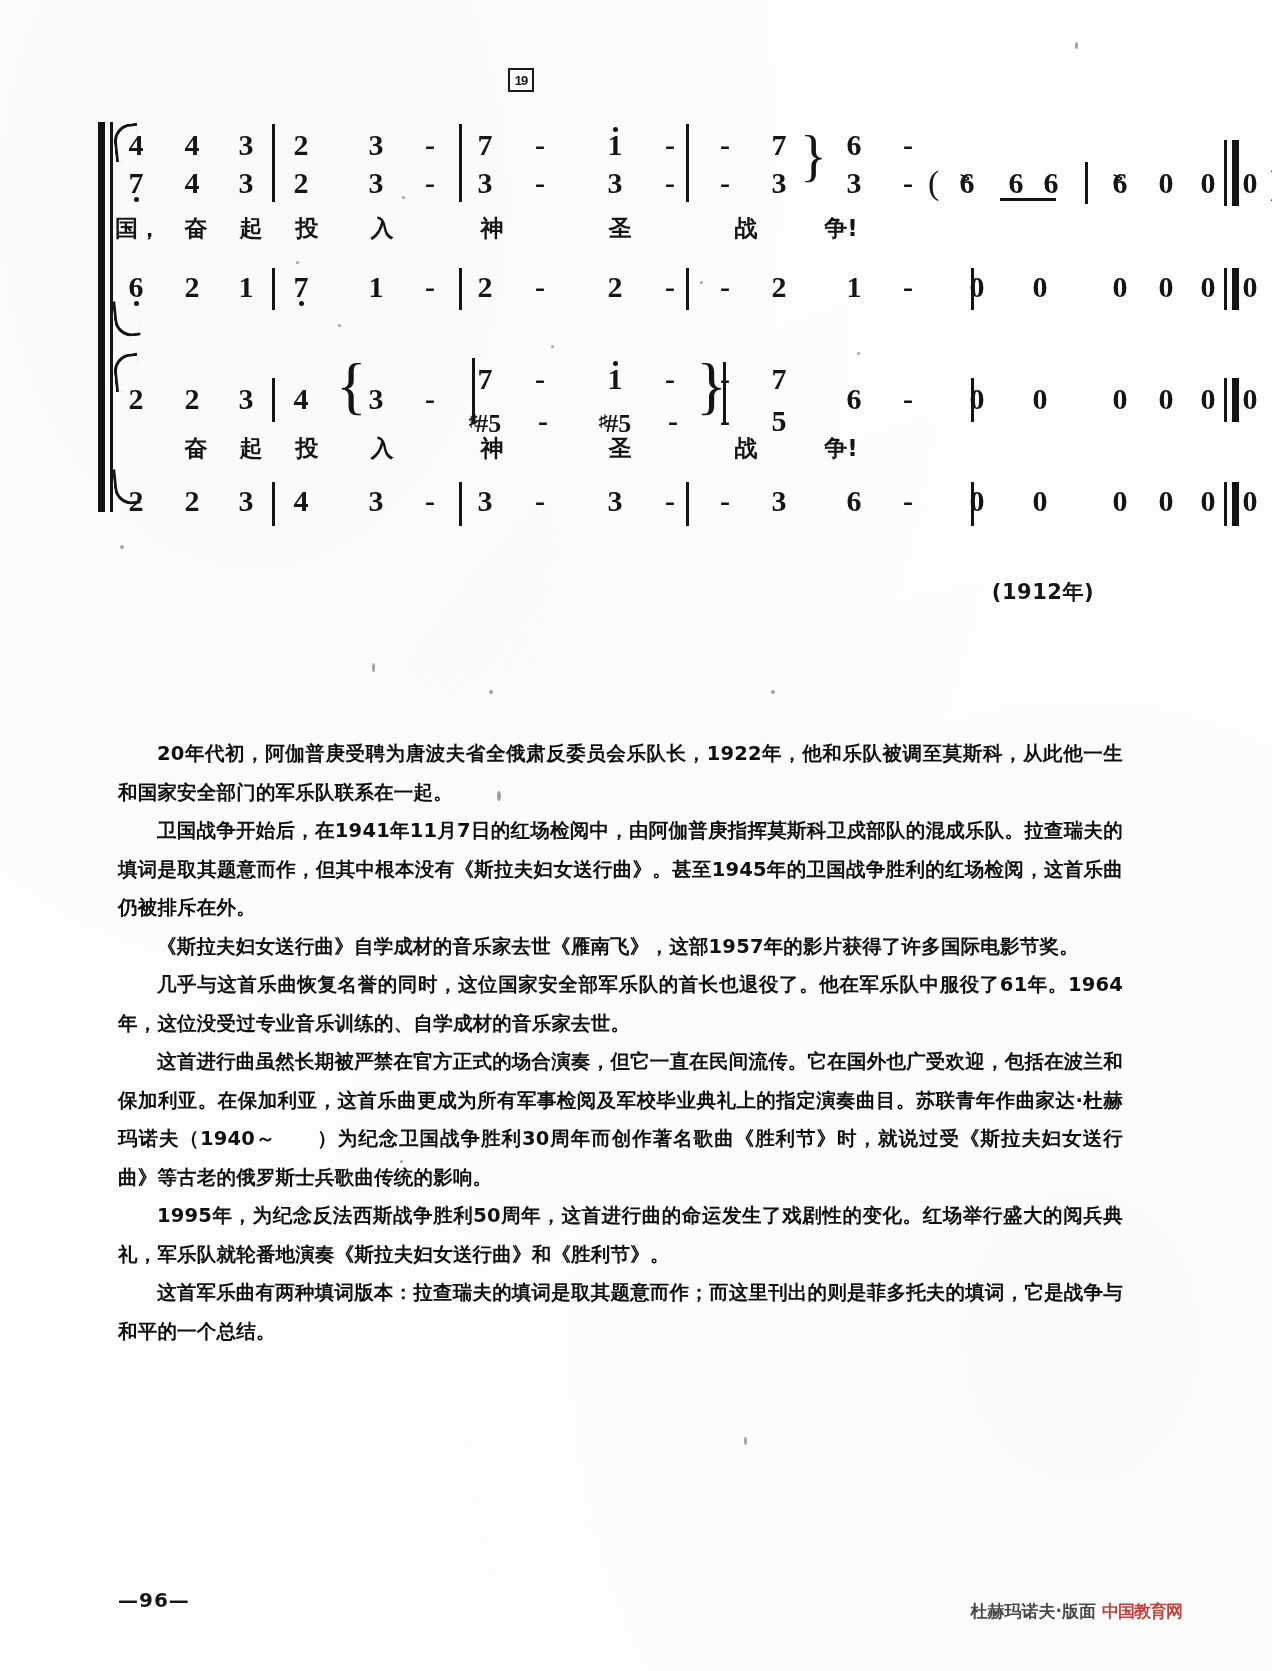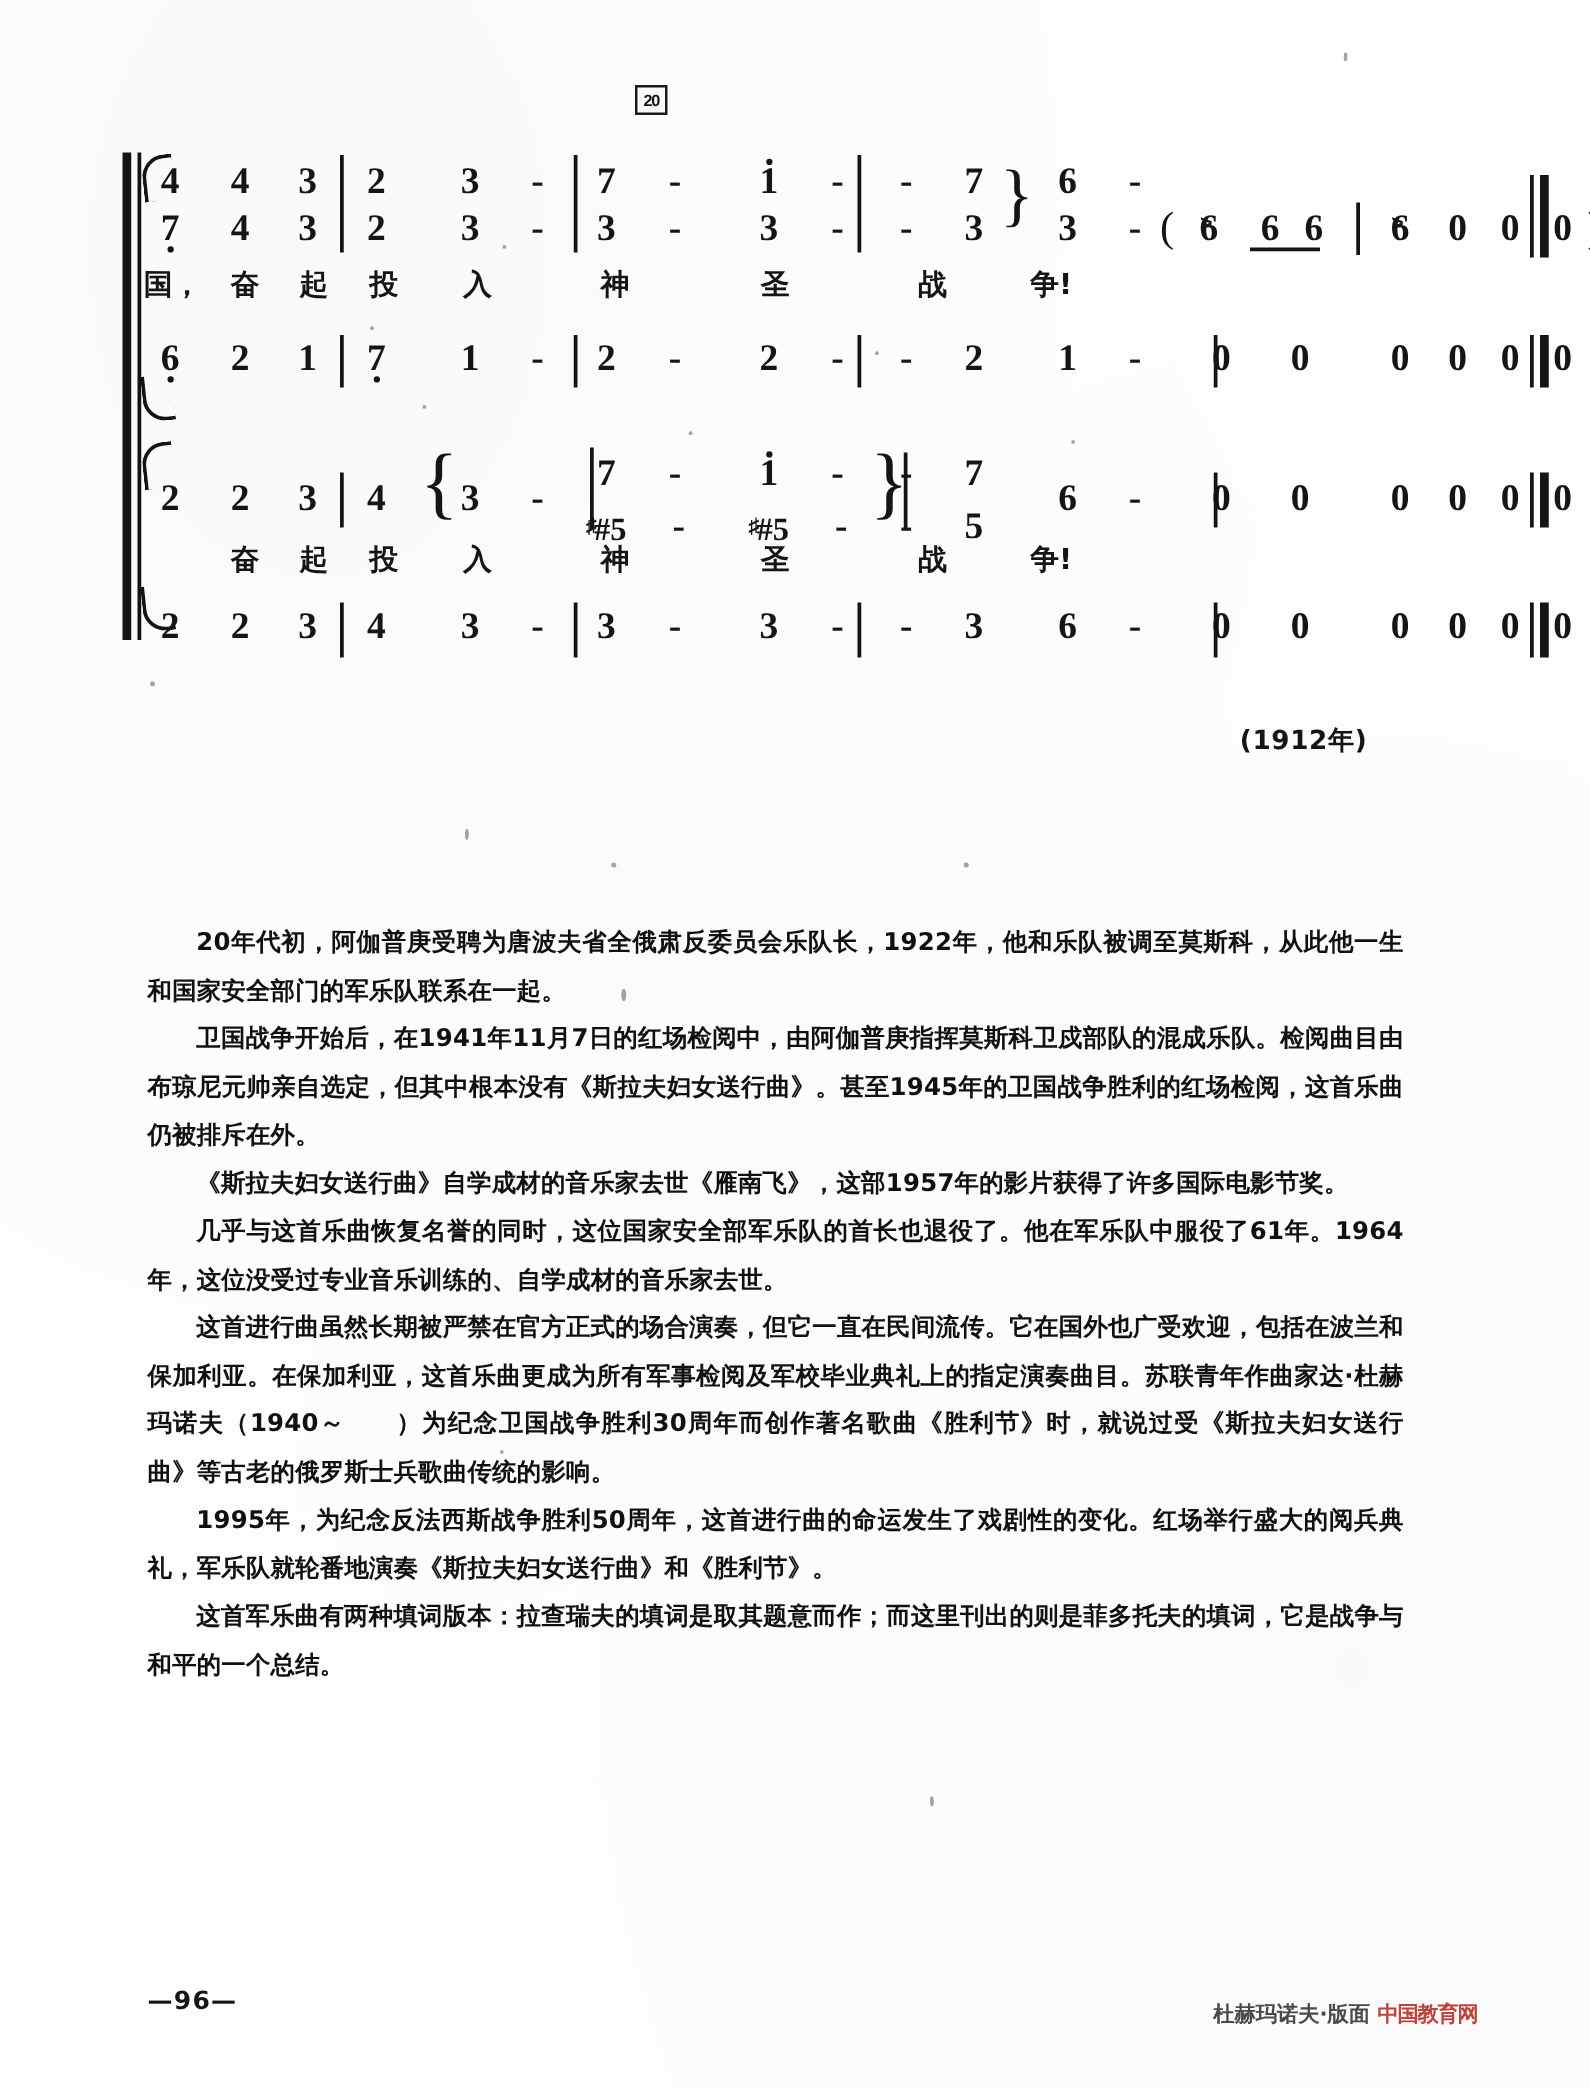--- a/index.html
+++ b/index.html
@@ -261,21 +261,21 @@
 <div class="speck" style="left:372px;top:663px;width:3px;height:9px;"></div>
 <div class="speck" style="left:489px;top:690px;width:4px;height:4px;"></div>
 <div class="speck" style="left:771px;top:690px;width:4px;height:4px;"></div>
 <div class="speck" style="left:497px;top:791px;width:4px;height:10px;"></div>
 <div class="speck" style="left:847px;top:1063px;width:4px;height:4px;"></div>
 <div class="speck" style="left:400px;top:1160px;width:3px;height:3px;"></div>
 <div class="speck" style="left:744px;top:1437px;width:3px;height:8px;"></div>
 
 <div class="score">
 
-  <div class="rehearsal-mark">20</div>
+  <div class="rehearsal-mark">19</div>
 
   <div class="sys-bar-thick"></div>
   <div class="sys-bar-thin"></div>
   <div class="brace-hook" style="left:114px;top:124px;"></div>
   <div class="brace-hook down" style="left:114px;top:300px;"></div>
   <div class="brace-hook" style="left:114px;top:354px;"></div>
   <div class="brace-hook down" style="left:114px;top:468px;"></div>
 
   <div class="row" style="top:122px;">
     <span class="cell" style="left:18px;">4</span>
@@ -459,21 +459,21 @@
   <div class="barline" style="left:686px;top:482px;height:44px;"></div>
   <div class="barline" style="left:971px;top:482px;height:44px;"></div>
   <div class="endbar-thin" style="left:1224px;top:482px;height:44px;"></div>
   <div class="endbar-thick" style="left:1232px;top:482px;height:44px;"></div>
 
   <div class="year-note">(1912年)</div>
 </div>
 
 <div class="prose">
   <p>20年代初，阿伽普庚受聘为唐波夫省全俄肃反委员会乐队长，1922年，他和乐队被调至莫斯科，从此他一生和国家安全部门的军乐队联系在一起。</p>
-  <p>卫国战争开始后，在1941年11月7日的红场检阅中，由阿伽普庚指挥莫斯科卫戍部队的混成乐队。检阅曲目由布琼尼元帅亲自选定，但其中根本没有《斯拉夫妇女送行曲》。甚至1945年的卫国战争胜利的红场检阅，这首乐曲仍被排斥在外。</p>
+  <p>卫国战争开始后，在1941年11月7日的红场检阅中，由阿伽普庚指挥莫斯科卫戍部队的混成乐队。拉查瑞夫的填词是取其题意而作，但其中根本没有《斯拉夫妇女送行曲》。甚至1945年的卫国战争胜利的红场检阅，这首乐曲仍被排斥在外。</p>
   <p>《斯拉夫妇女送行曲》自学成材的音乐家去世《雁南飞》，这部1957年的影片获得了许多国际电影节奖。</p>
   <p>几乎与这首乐曲恢复名誉的同时，这位国家安全部军乐队的首长也退役了。他在军乐队中服役了61年。1964年，这位没受过专业音乐训练的、自学成材的音乐家去世。</p>
   <p>这首进行曲虽然长期被严禁在官方正式的场合演奏，但它一直在民间流传。它在国外也广受欢迎，包括在波兰和保加利亚。在保加利亚，这首乐曲更成为所有军事检阅及军校毕业典礼上的指定演奏曲目。苏联青年作曲家达·杜赫玛诺夫（1940～　　）为纪念卫国战争胜利30周年而创作著名歌曲《胜利节》时，就说过受《斯拉夫妇女送行曲》等古老的俄罗斯士兵歌曲传统的影响。</p>
   <p>1995年，为纪念反法西斯战争胜利50周年，这首进行曲的命运发生了戏剧性的变化。红场举行盛大的阅兵典礼，军乐队就轮番地演奏《斯拉夫妇女送行曲》和《胜利节》。</p>
   <p>这首军乐曲有两种填词版本：拉查瑞夫的填词是取其题意而作；而这里刊出的则是菲多托夫的填词，它是战争与和平的一个总结。</p>
 </div>
 
 <div class="folio">—96—</div>
 
 <div class="footer-right">

